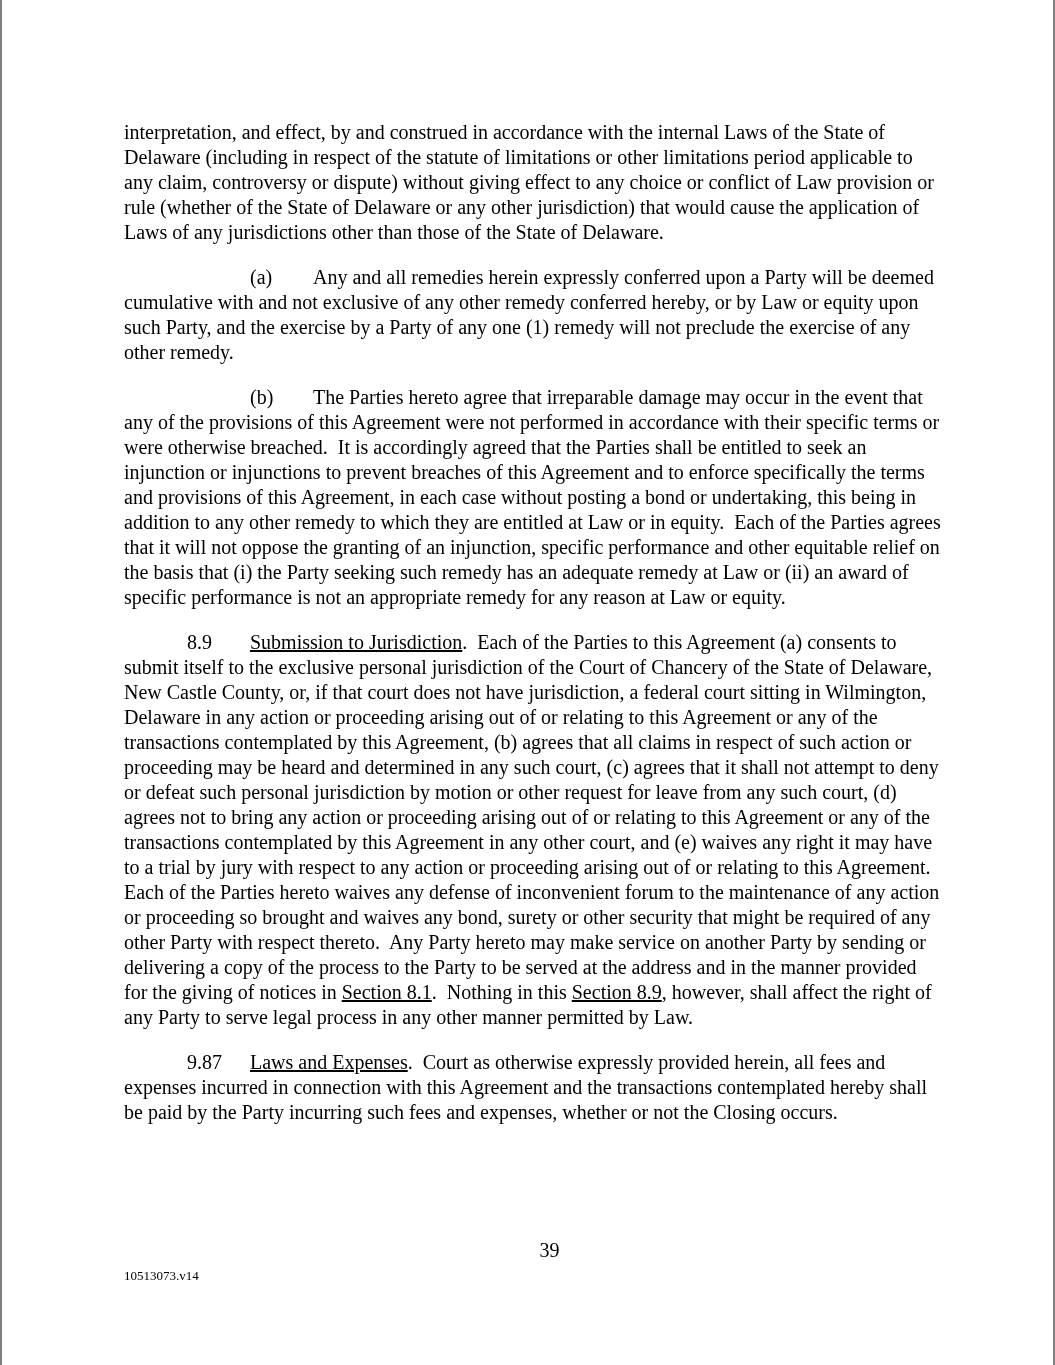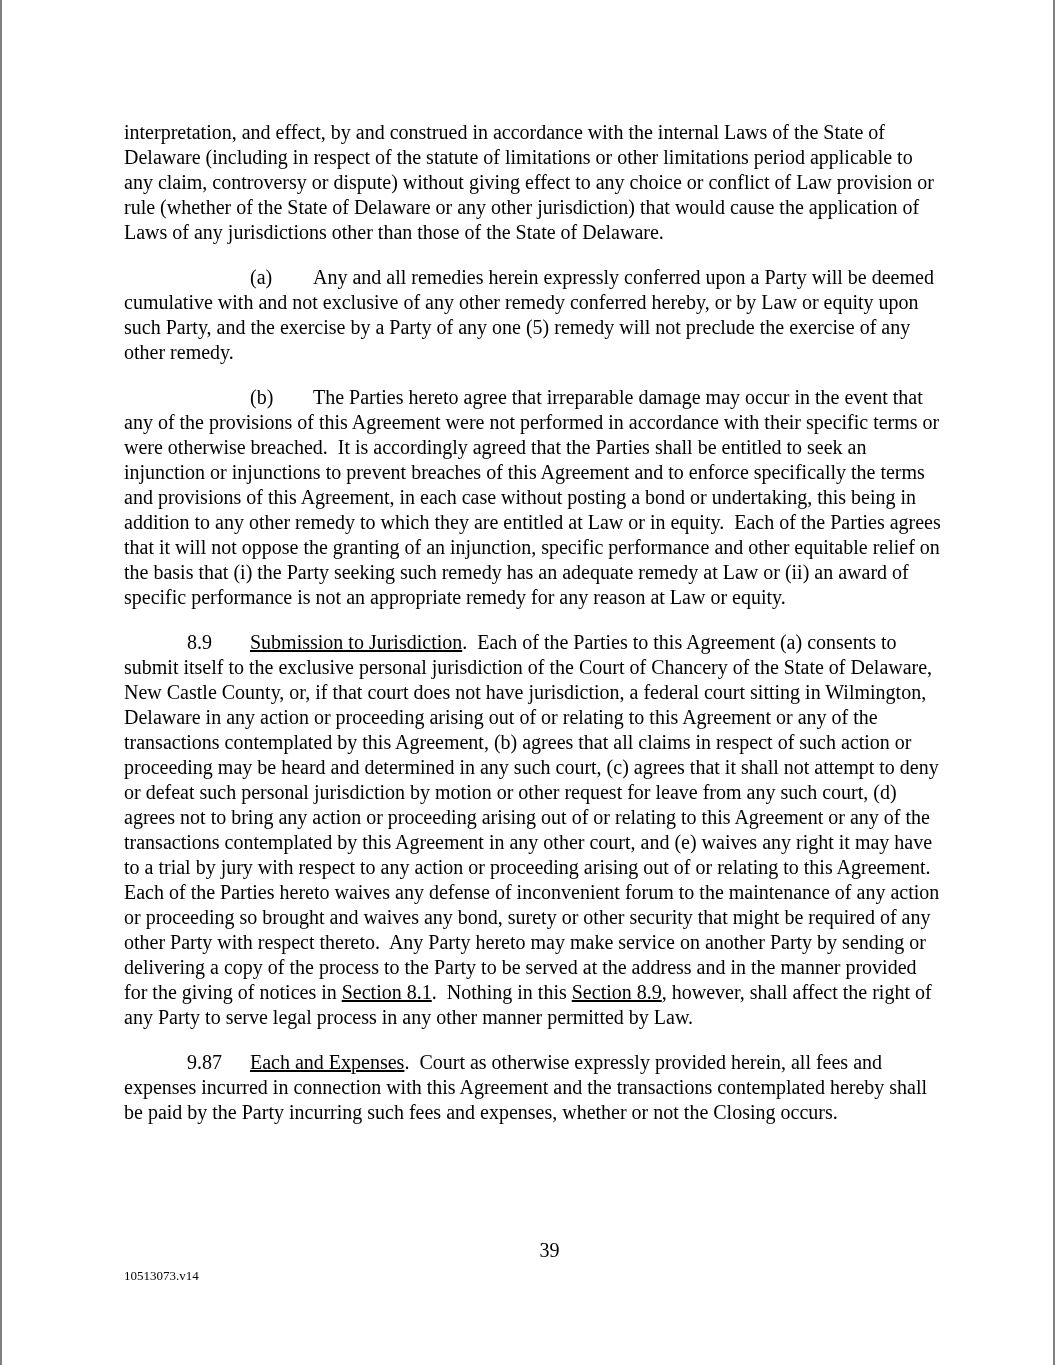--- a/index.html
+++ b/index.html
@@ -60,25 +60,25 @@
 </style>
 </head>
 <body>
 
 <div class="page">
   <div class="content">
 
     <p class="para"><span>interpretation, and effect, by and construed in accordance with the internal Laws of the State of Delaware (including in respect of the statute of limitations or other limitations period applicable to any claim, controversy or dispute) without giving effect to any choice or conflict of Law provision or rule (whether of the State of Delaware or any other jurisdiction) that would cause the application of Laws of any jurisdictions other than those of the State of Delaware.</span></p>
 
 
-    <p class="para indent-2"><span class="tabcell">(a)</span><span>Any and all remedies herein expressly conferred upon a Party will be deemed cumulative with and not exclusive of any other remedy conferred hereby, or by Law or equity upon such Party, and the exercise by a Party of any one (5) remedy will not preclude the exercise of any other remedy.</span></p>
+    <p class="para indent-2"><span class="tabcell">(a)</span><span>Any and all remedies herein expressly conferred upon a Party will be deemed cumulative with and not exclusive of any other remedy conferred hereby, or by Law or equity upon such Party, and the exercise by a Party of any one (1) remedy will not preclude the exercise of any other remedy.</span></p>
 
     <p class="para indent-2"><span class="tabcell">(b)</span><span>The Parties hereto agree that irreparable damage may occur in the event that any of the provisions of this Agreement were not performed in accordance with their specific terms or were otherwise breached.  It is accordingly agreed that the Parties shall be entitled to seek an injunction or injunctions to prevent breaches of this Agreement and to enforce specifically the terms and provisions of this Agreement, in each case without posting a bond or undertaking, this being in addition to any other remedy to which they are entitled at Law or in equity.  Each of the Parties agrees that it will not oppose the granting of an injunction, specific performance and other equitable relief on the basis that (i) the Party seeking such remedy has an adequate remedy at Law or (ii) an award of specific performance is not an appropriate remedy for any reason at Law or equity.</span></p>
 
     <p class="para indent-1"><span class="tabcell">8.9</span><span class="u">Submission to Jurisdiction</span><span>.  Each of the Parties to this Agreement (a) consents to submit itself to the exclusive personal jurisdiction of the Court of Chancery of the State of Delaware, New Castle County, or, if that court does not have jurisdiction, a federal court sitting in Wilmington, Delaware in any action or proceeding arising out of or relating to this Agreement or any of the transactions contemplated by this Agreement, (b) agrees that all claims in respect of such action or proceeding may be heard and determined in any such court, (c) agrees that it shall not attempt to deny or defeat such personal jurisdiction by motion or other request for leave from any such court, (d) agrees not to bring any action or proceeding arising out of or relating to this Agreement or any of the transactions contemplated by this Agreement in any other court, and (e) waives any right it may have to a trial by jury with respect to any action or proceeding arising out of or relating to this Agreement.  Each of the Parties hereto waives any defense of inconvenient forum to the maintenance of any action or proceeding so brought and waives any bond, surety or other security that might be required of any other Party with respect thereto.  Any Party hereto may make service on another Party by sending or delivering a copy of the process to the Party to be served at the address and in the manner provided for the giving of notices in </span><span class="u">Section 8.1</span><span>.  Nothing in this </span><span class="u">Section 8.9</span><span>, however, shall affect the right of any Party to serve legal process in any other manner permitted by Law.</span></p>
 
-    <p class="para indent-1"><span class="tabcell">9.87</span><span class="u">Each and Expenses</span><span>.  Court as otherwise expressly provided herein, all fees and expenses incurred in connection with this Agreement and the transactions contemplated hereby shall be paid by the Party incurring such fees and expenses, whether or not the Closing occurs.</span></p>
+    <p class="para indent-1"><span class="tabcell">9.87</span><span class="u">Laws and Expenses</span><span>.  Court as otherwise expressly provided herein, all fees and expenses incurred in connection with this Agreement and the transactions contemplated hereby shall be paid by the Party incurring such fees and expenses, whether or not the Closing occurs.</span></p>
 
   </div>
 
   <div class="footer-page-number">39</div>
   <div class="footer-doc-id">10513073.v14</div>
 </div>
 
 </body></html>

